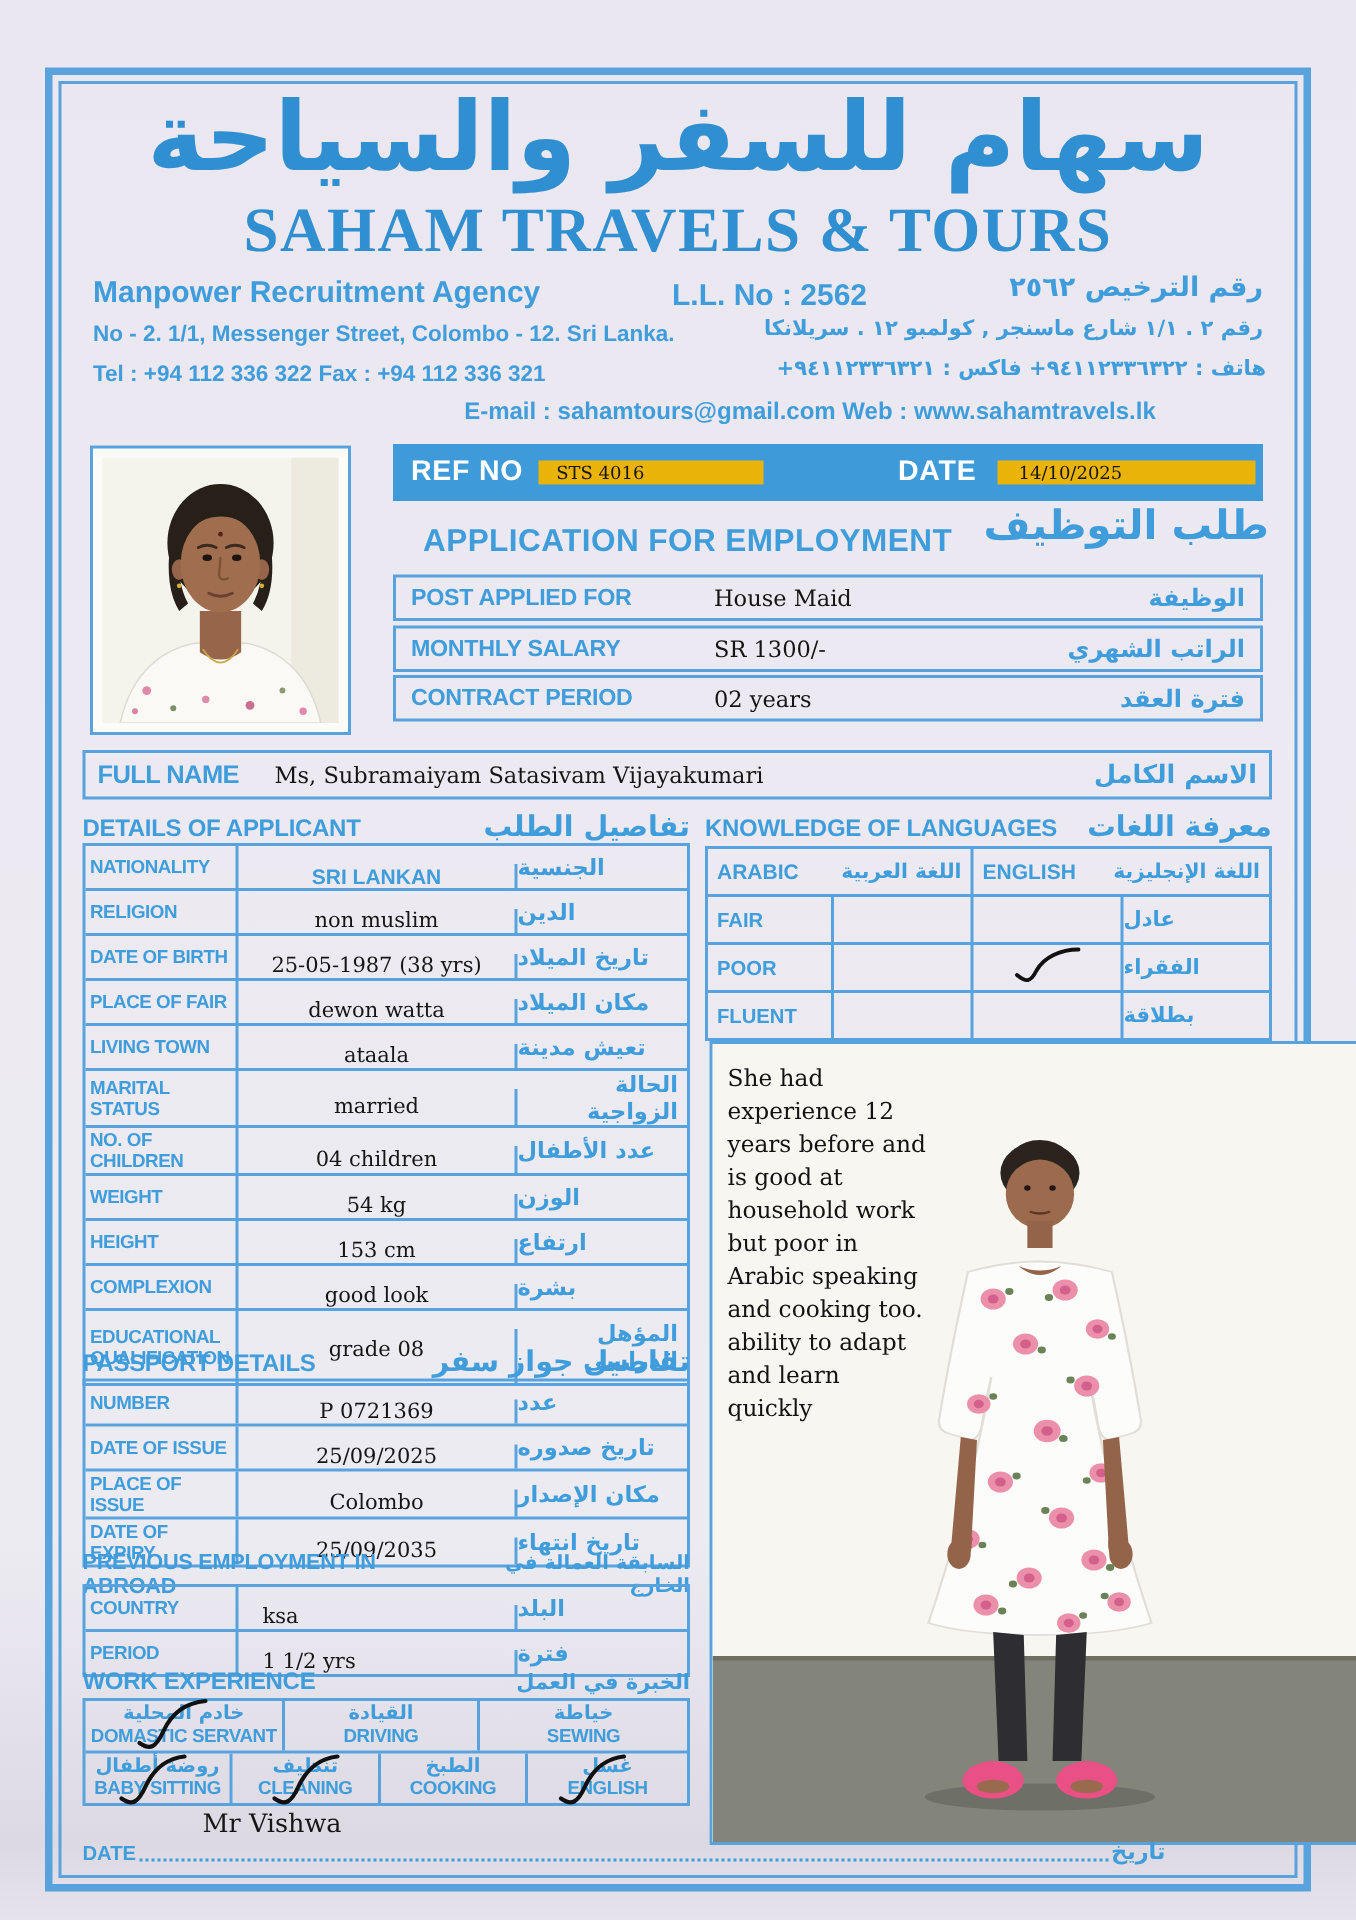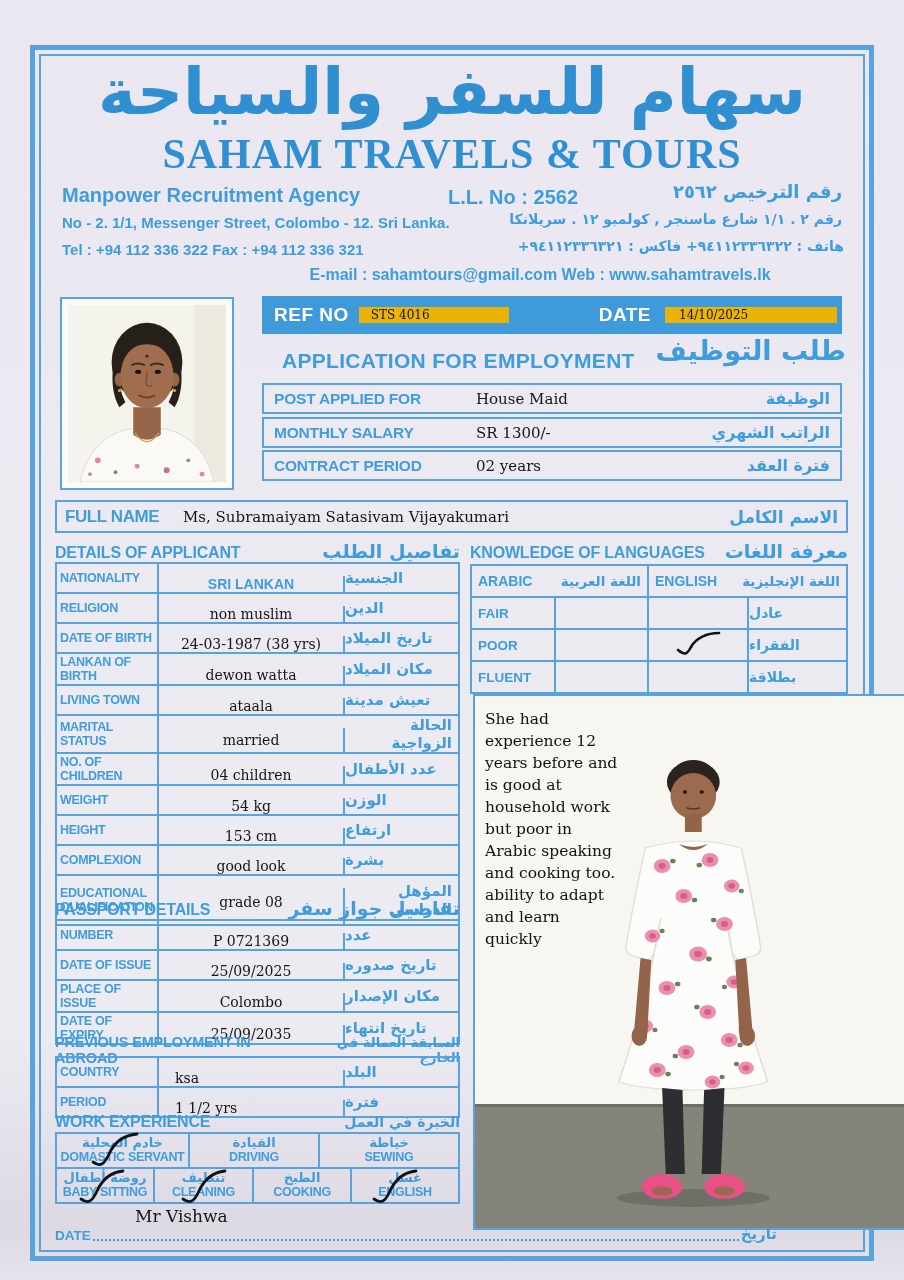--- a/index.html
+++ b/index.html
@@ -208,25 +208,25 @@
         <div class="tc tval blue">SRI LANKAN</div>
         <div class="tc arb" dir="rtl">الجنسية</div>
       </div>
     <div class="trow">
         <div class="tc lab">RELIGION</div>
         <div class="tc tval">non muslim</div>
         <div class="tc arb" dir="rtl">الدين</div>
       </div>
     <div class="trow">
         <div class="tc lab">DATE OF BIRTH</div>
-        <div class="tc tval">24-03-1987 (38 yrs)</div>
+        <div class="tc tval">25-05-1987 (38 yrs)</div>
         <div class="tc arb" dir="rtl">تاريخ الميلاد</div>
       </div>
     <div class="trow">
-        <div class="tc lab">LANKAN OF BIRTH</div>
+        <div class="tc lab">PLACE OF FAIR</div>
         <div class="tc tval">dewon watta</div>
         <div class="tc arb" dir="rtl">مكان الميلاد</div>
       </div>
     <div class="trow">
         <div class="tc lab">LIVING TOWN</div>
         <div class="tc tval">ataala</div>
         <div class="tc arb" dir="rtl">تعيش مدينة</div>
       </div>
     <div class="trow">
         <div class="tc lab">MARITAL STATUS</div>

